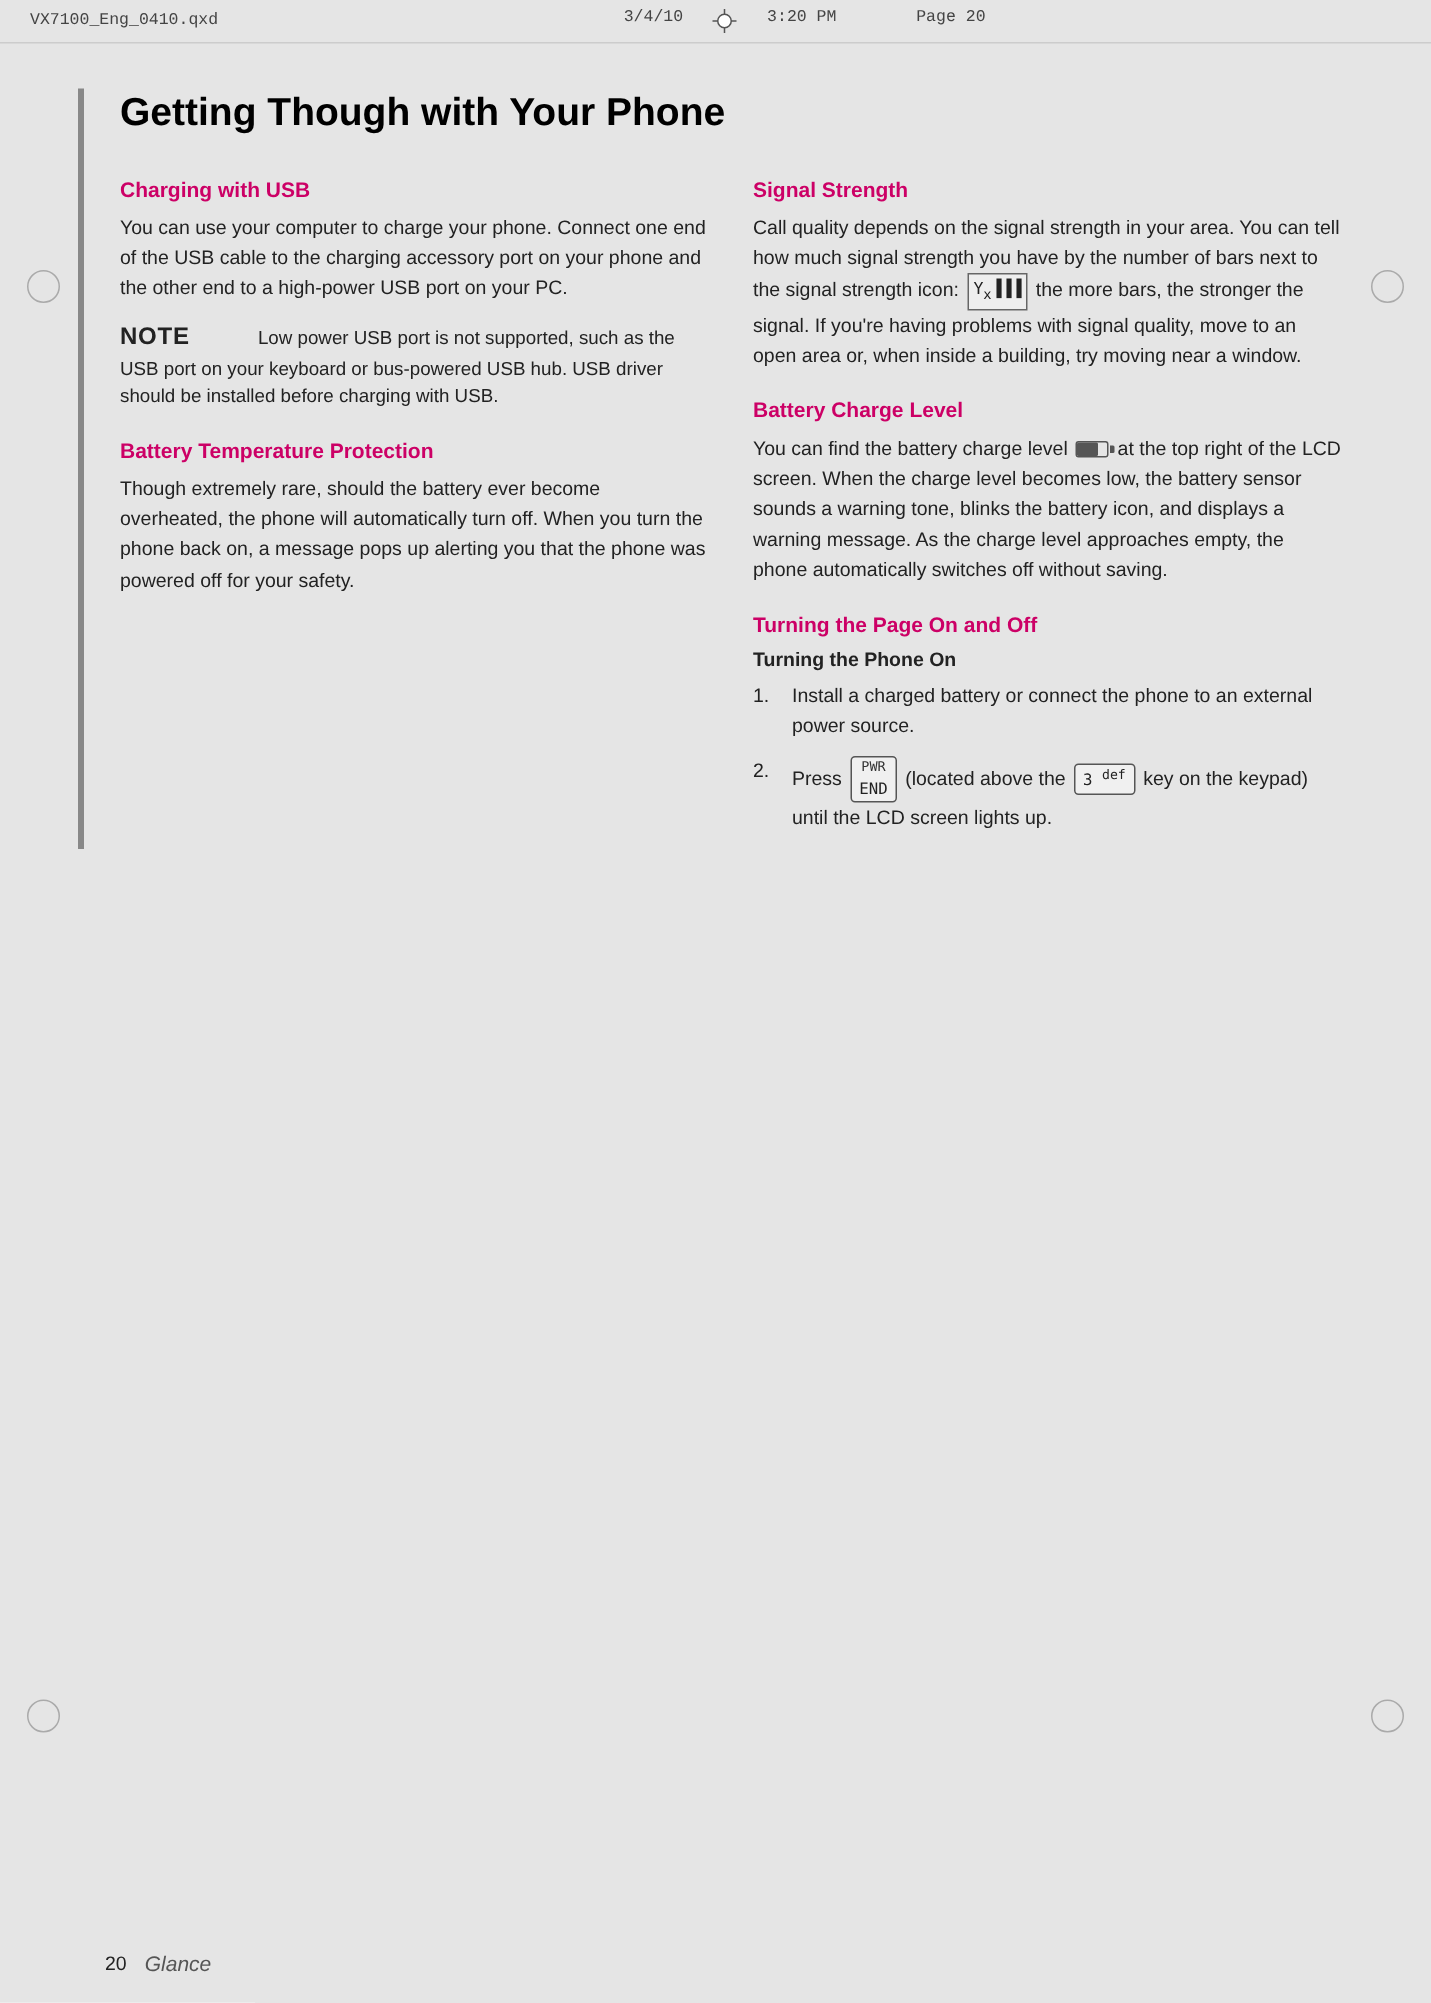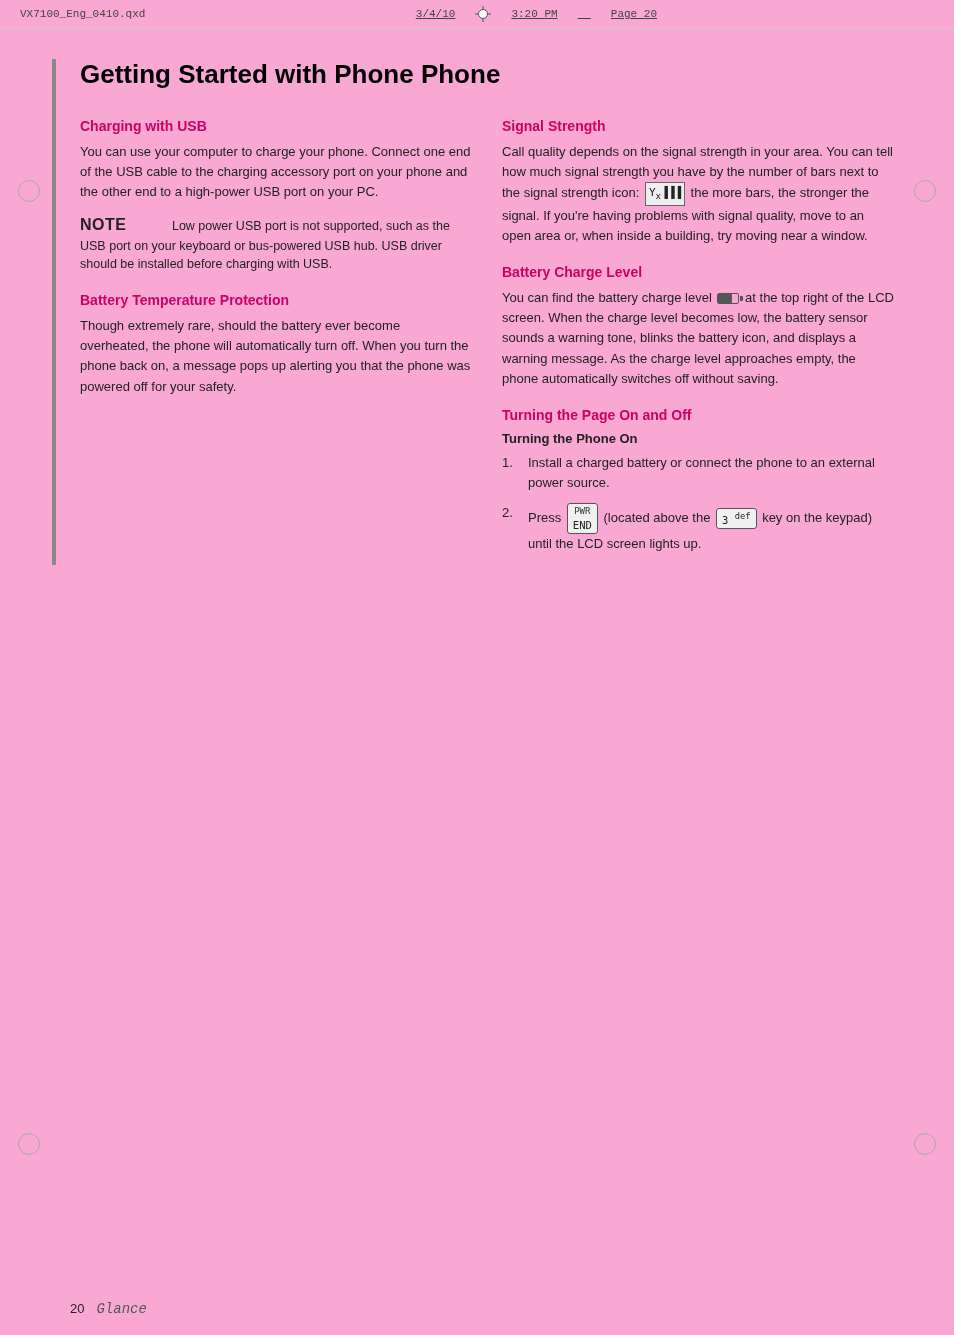--- a/index.html
+++ b/index.html
@@ -10,43 +10,42 @@
       font-size: 13.5px;
       color: #222;
       width: 954px;
       min-height: 1335px;
       position: relative;
     }
 
     .page-wrapper {
       width: 954px;
       min-height: 1335px;
-      background: #f9a8d4;
+      background: #e5e5e5;
       position: relative;
       padding: 0;
     }
 
     
     .file-header {
       width: 100%;
       border-bottom: 1px solid #ccc;
       font-size: 11px;
       color: #444;
       padding: 6px 20px;
       display: flex;
       align-items: center;
       justify-content: space-between;
       font-family: 'Courier New', monospace;
     }
 
     .file-header-center {
       display: flex;
-      align-items: center;
+      align-items: flex-start;
       gap: 20px;
-      text-decoration: underline;
     }
 
     
     .content-area {
       padding: 30px 60px 30px 70px;
       position: relative;
     }
 
     
     .left-border-bar {
@@ -211,21 +210,21 @@
 
     .page-num {
       font-size: 13px;
       color: #222;
     }
 
     .footer-brand {
       font-style: italic;
       font-size: 14px;
       color: #555;
-      font-family: Liberation Mono, monospace;
+      font-family: Liberation Sans, sans-serif;
     }
 
     
     .side-reg {
       position: absolute;
       width: 22px;
       height: 22px;
       border: 1px solid #aaa;
       border-radius: 50%;
       background: transparent;
@@ -258,21 +257,21 @@
   </div>
 
   <div class="side-reg side-reg-left-top"></div>
   <div class="side-reg side-reg-left-bottom"></div>
   <div class="side-reg side-reg-right-top"></div>
   <div class="side-reg side-reg-right-bottom"></div>
 
   <div class="content-area">
     <div class="left-border-bar"></div>
 
-    <h1 class="page-title">Getting Started with Phone Phone</h1>
+    <h1 class="page-title">Getting Though with Your Phone</h1>
 
     <div class="two-col">
 
       <div class="col-left">
 
         <div>
           <div class="section-heading">Charging with USB</div>
           <div class="section-body">
             <span>You can use your computer to charge your phone. Connect one end of the USB cable to the charging accessory port on your phone and the other end to a high-power USB port on your PC.</span>
             <div class="note-block">

